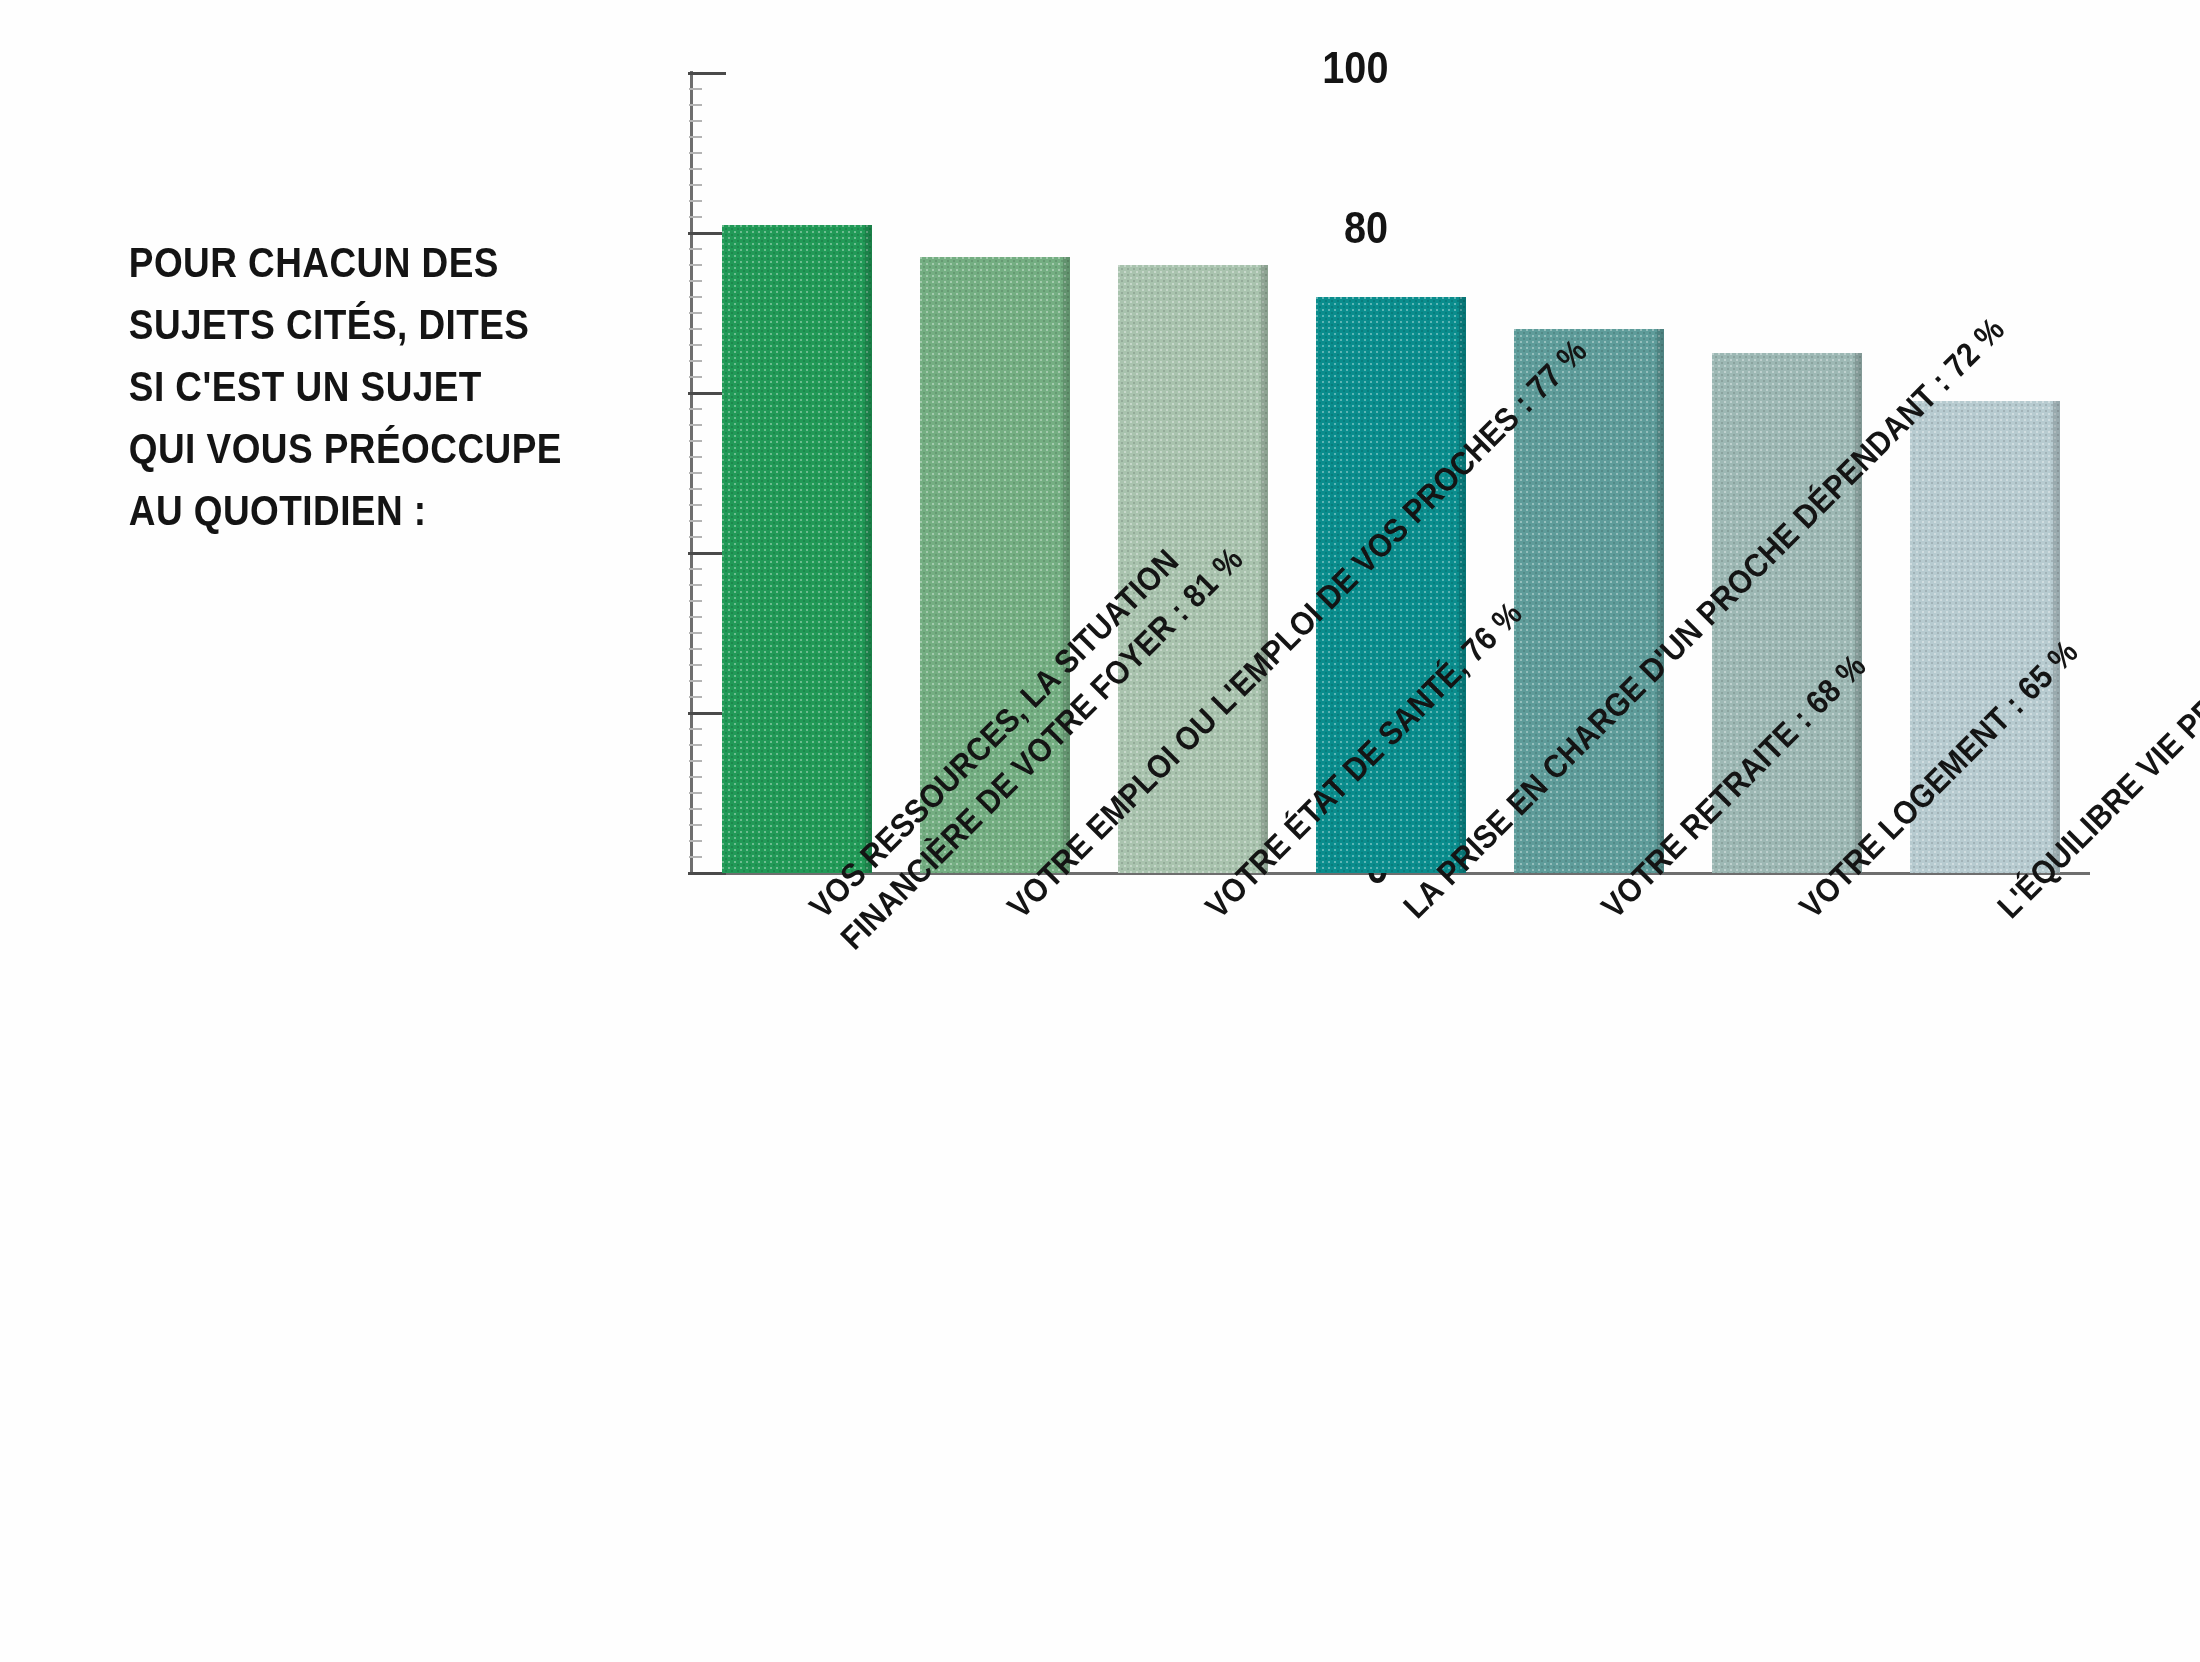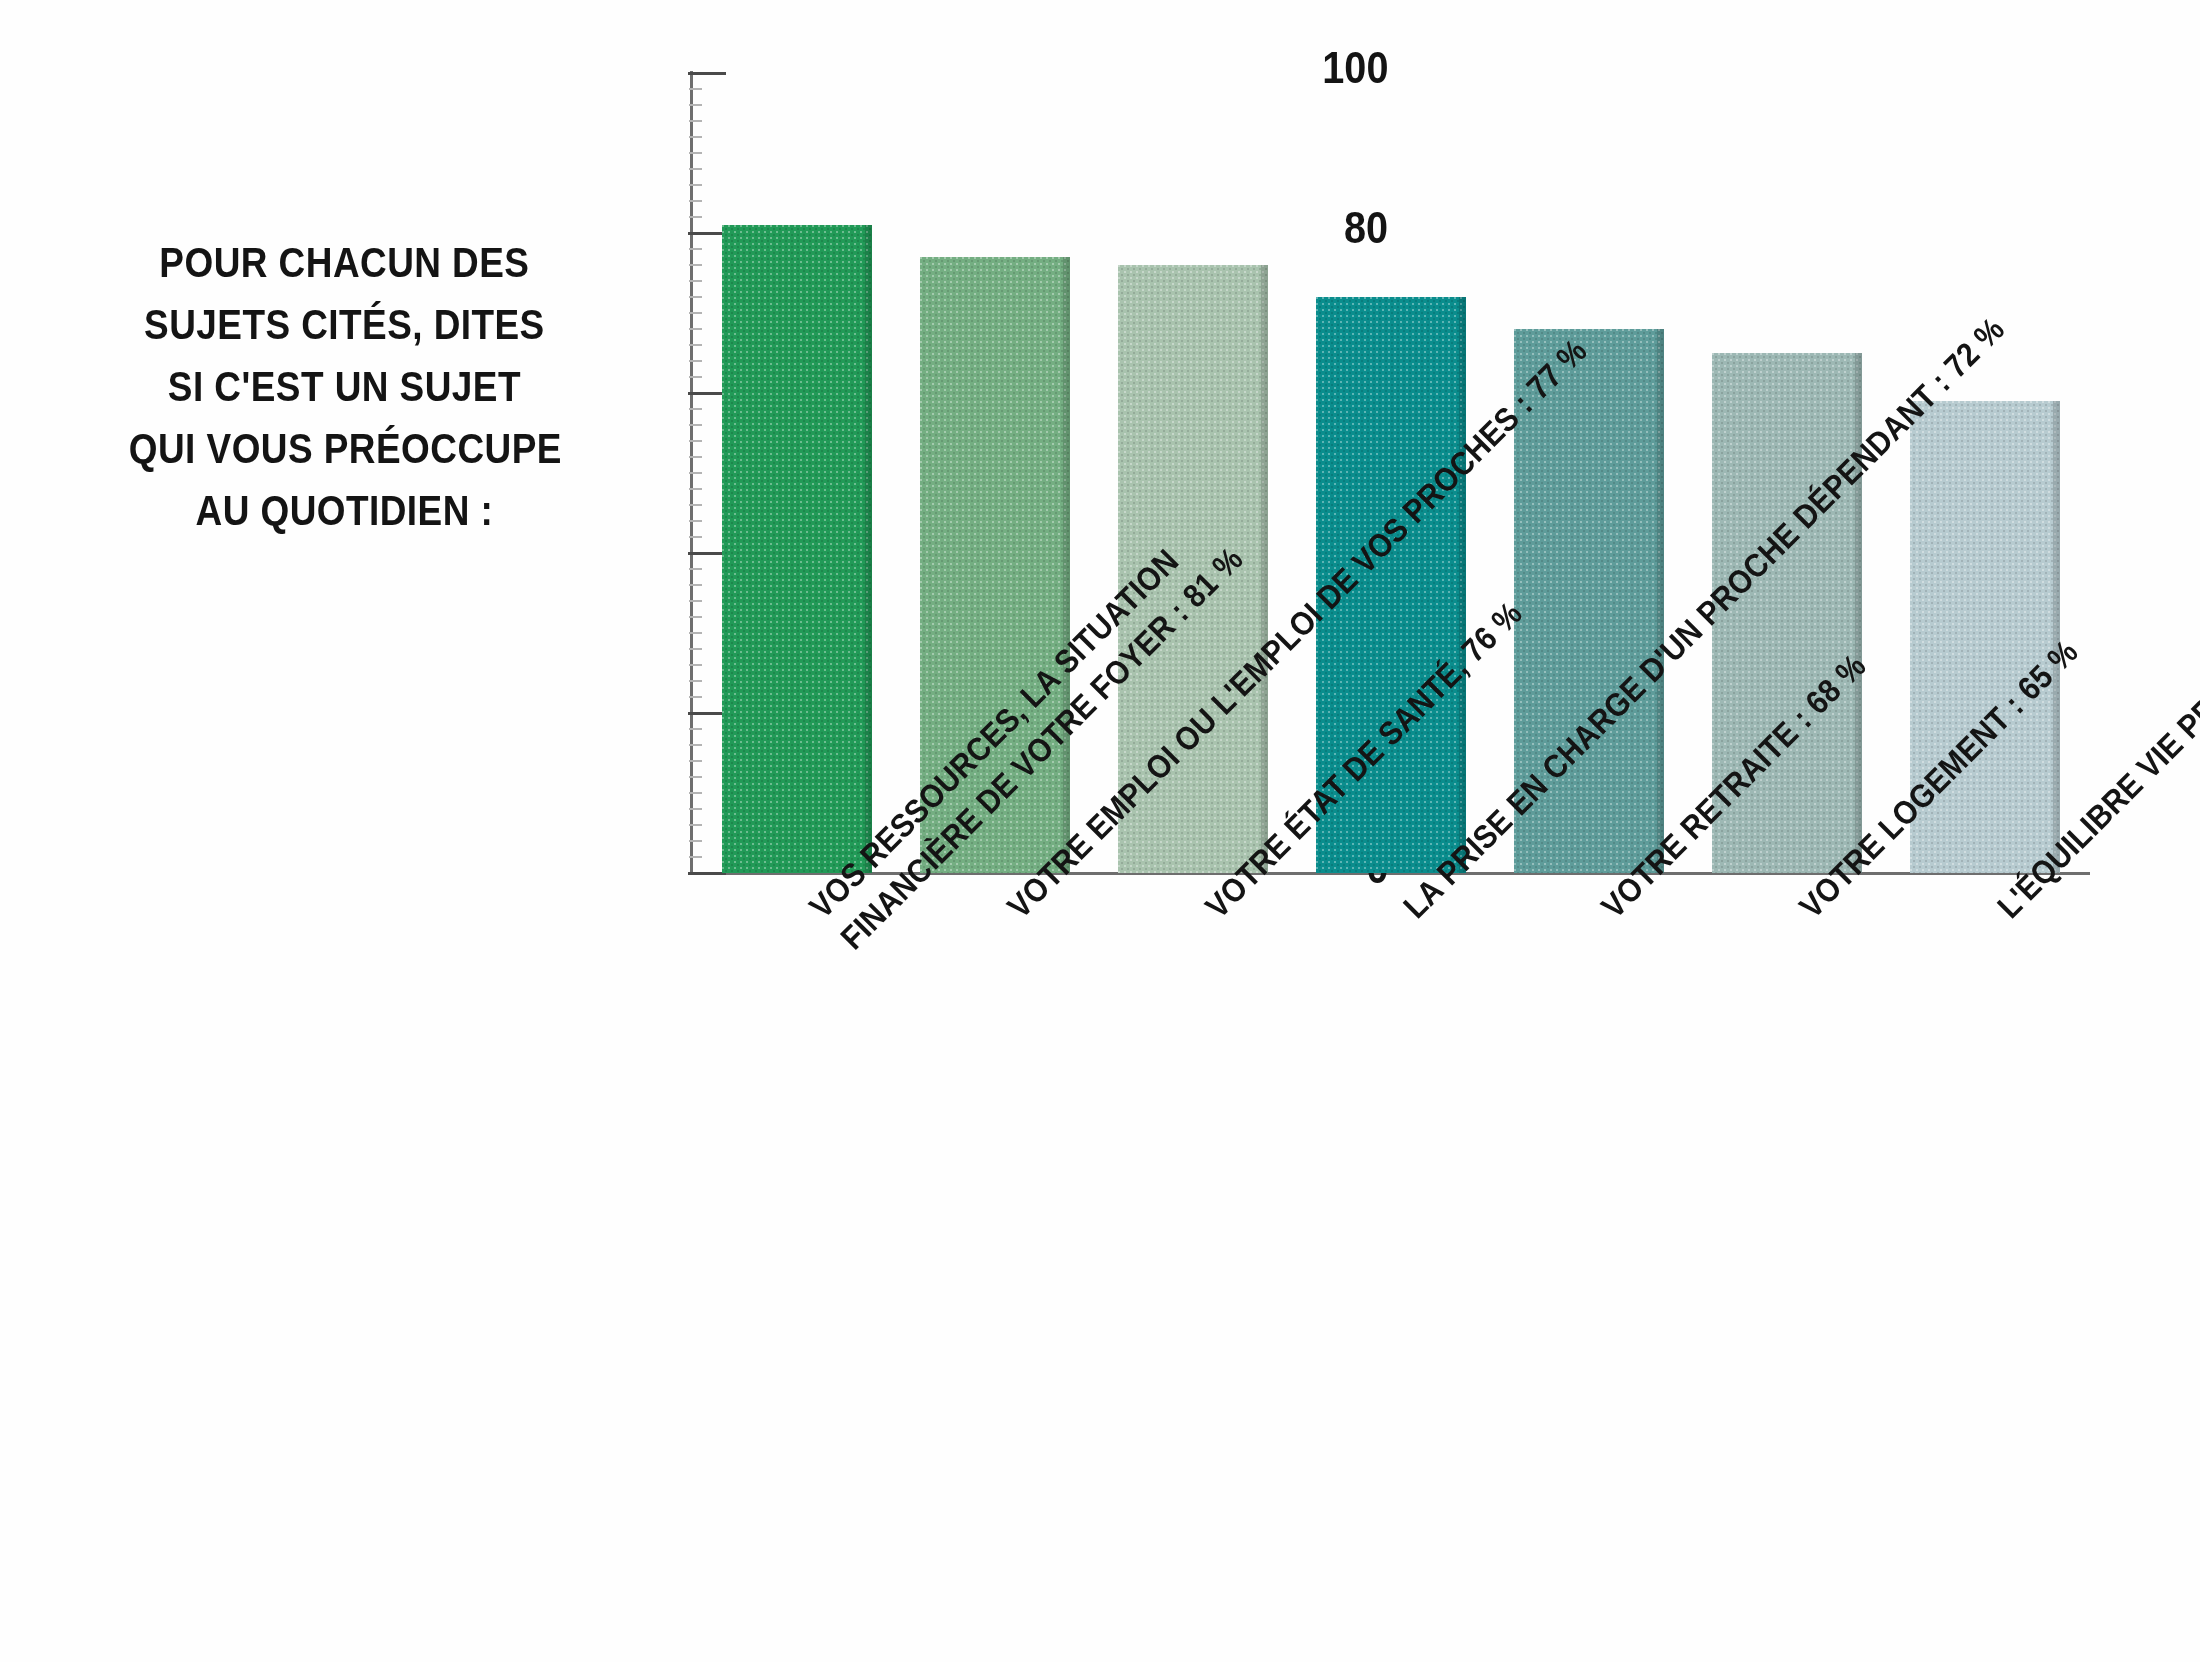--- a/index.html
+++ b/index.html
@@ -23,21 +23,21 @@
     height: 1662px;
     background: #fefefe;
   }
 
   
   #prompt-block {
     position: absolute;
     left: 70px;
     top: 232px;
     width: 490px;
-    text-align: center;
+    text-align: left;
   }
   #prompt-block .prompt-line {
     display: block;
     font-family: "Liberation Sans", sans-serif;
     font-weight: bold;
     font-size: 42px;
     letter-spacing: 0.5px;
     line-height: 62px;
     color: #141414;
     transform: scaleX(0.88);

